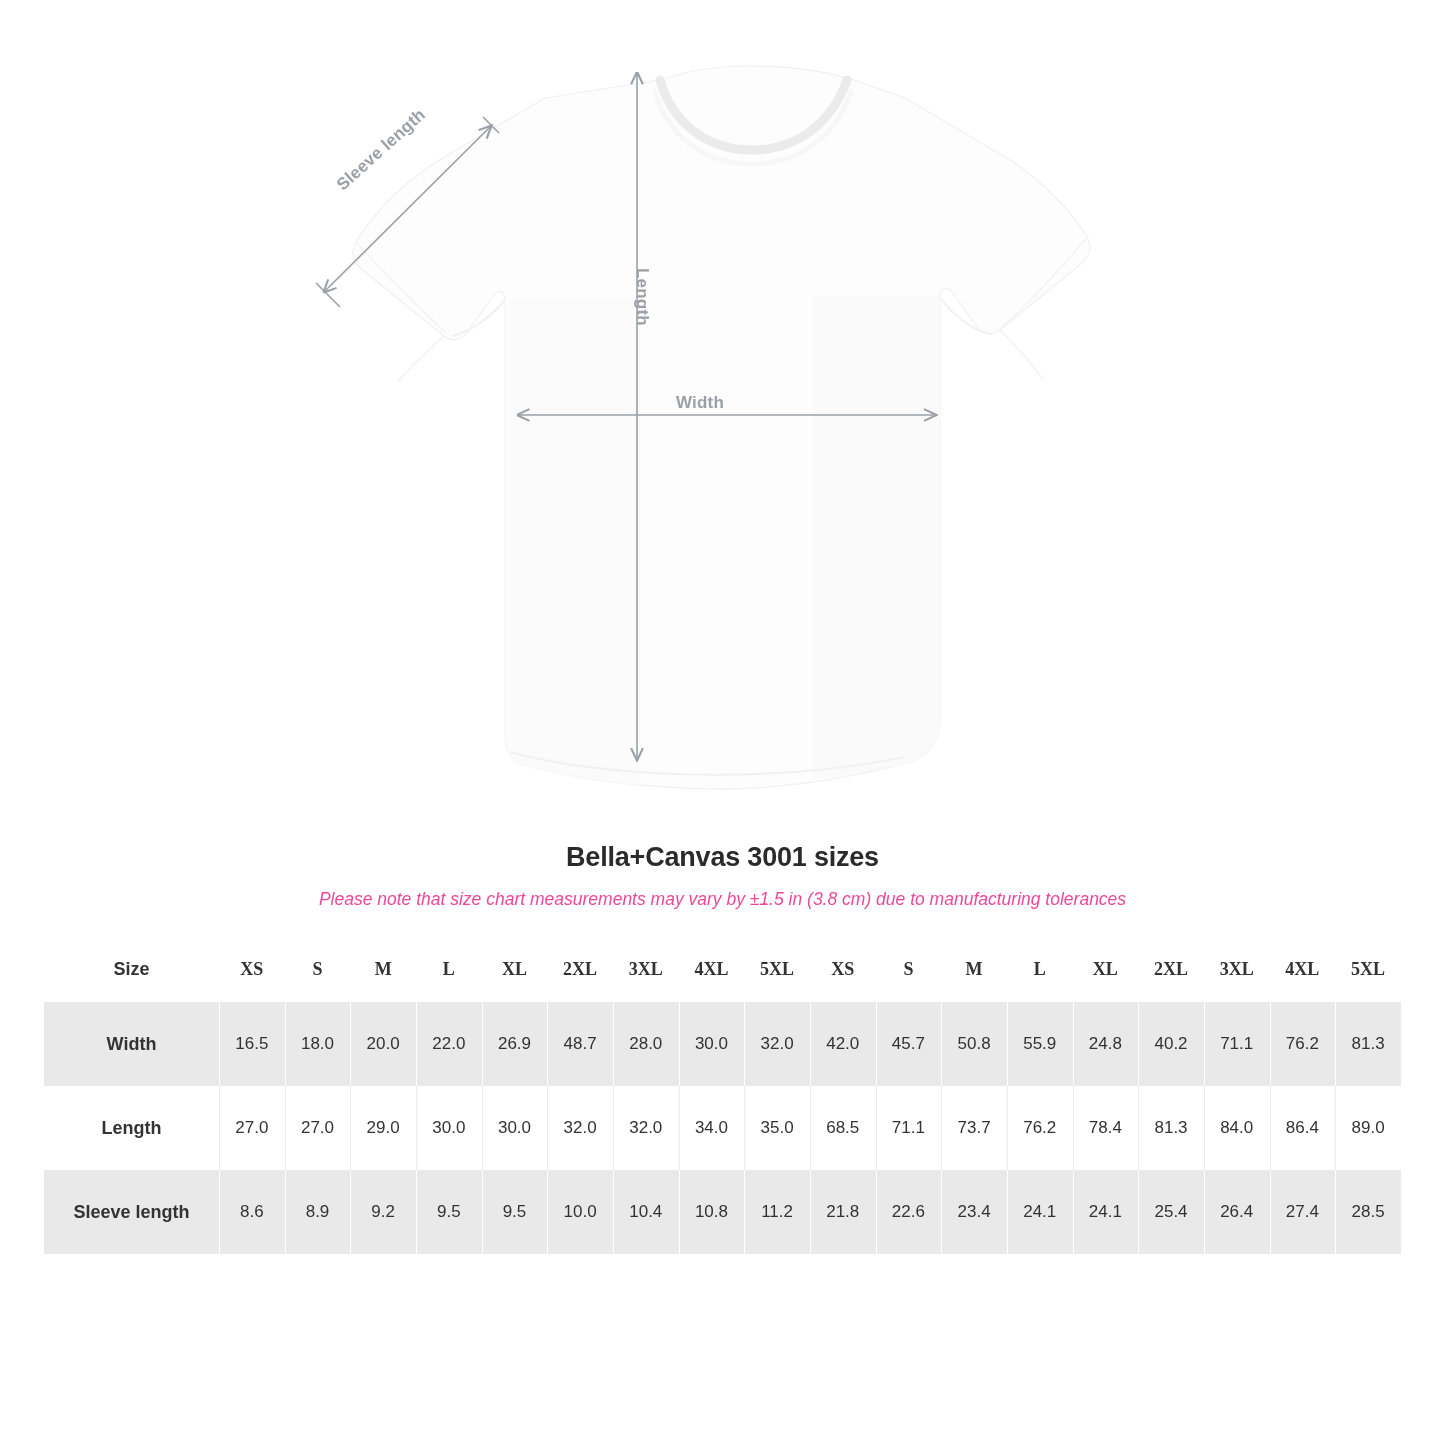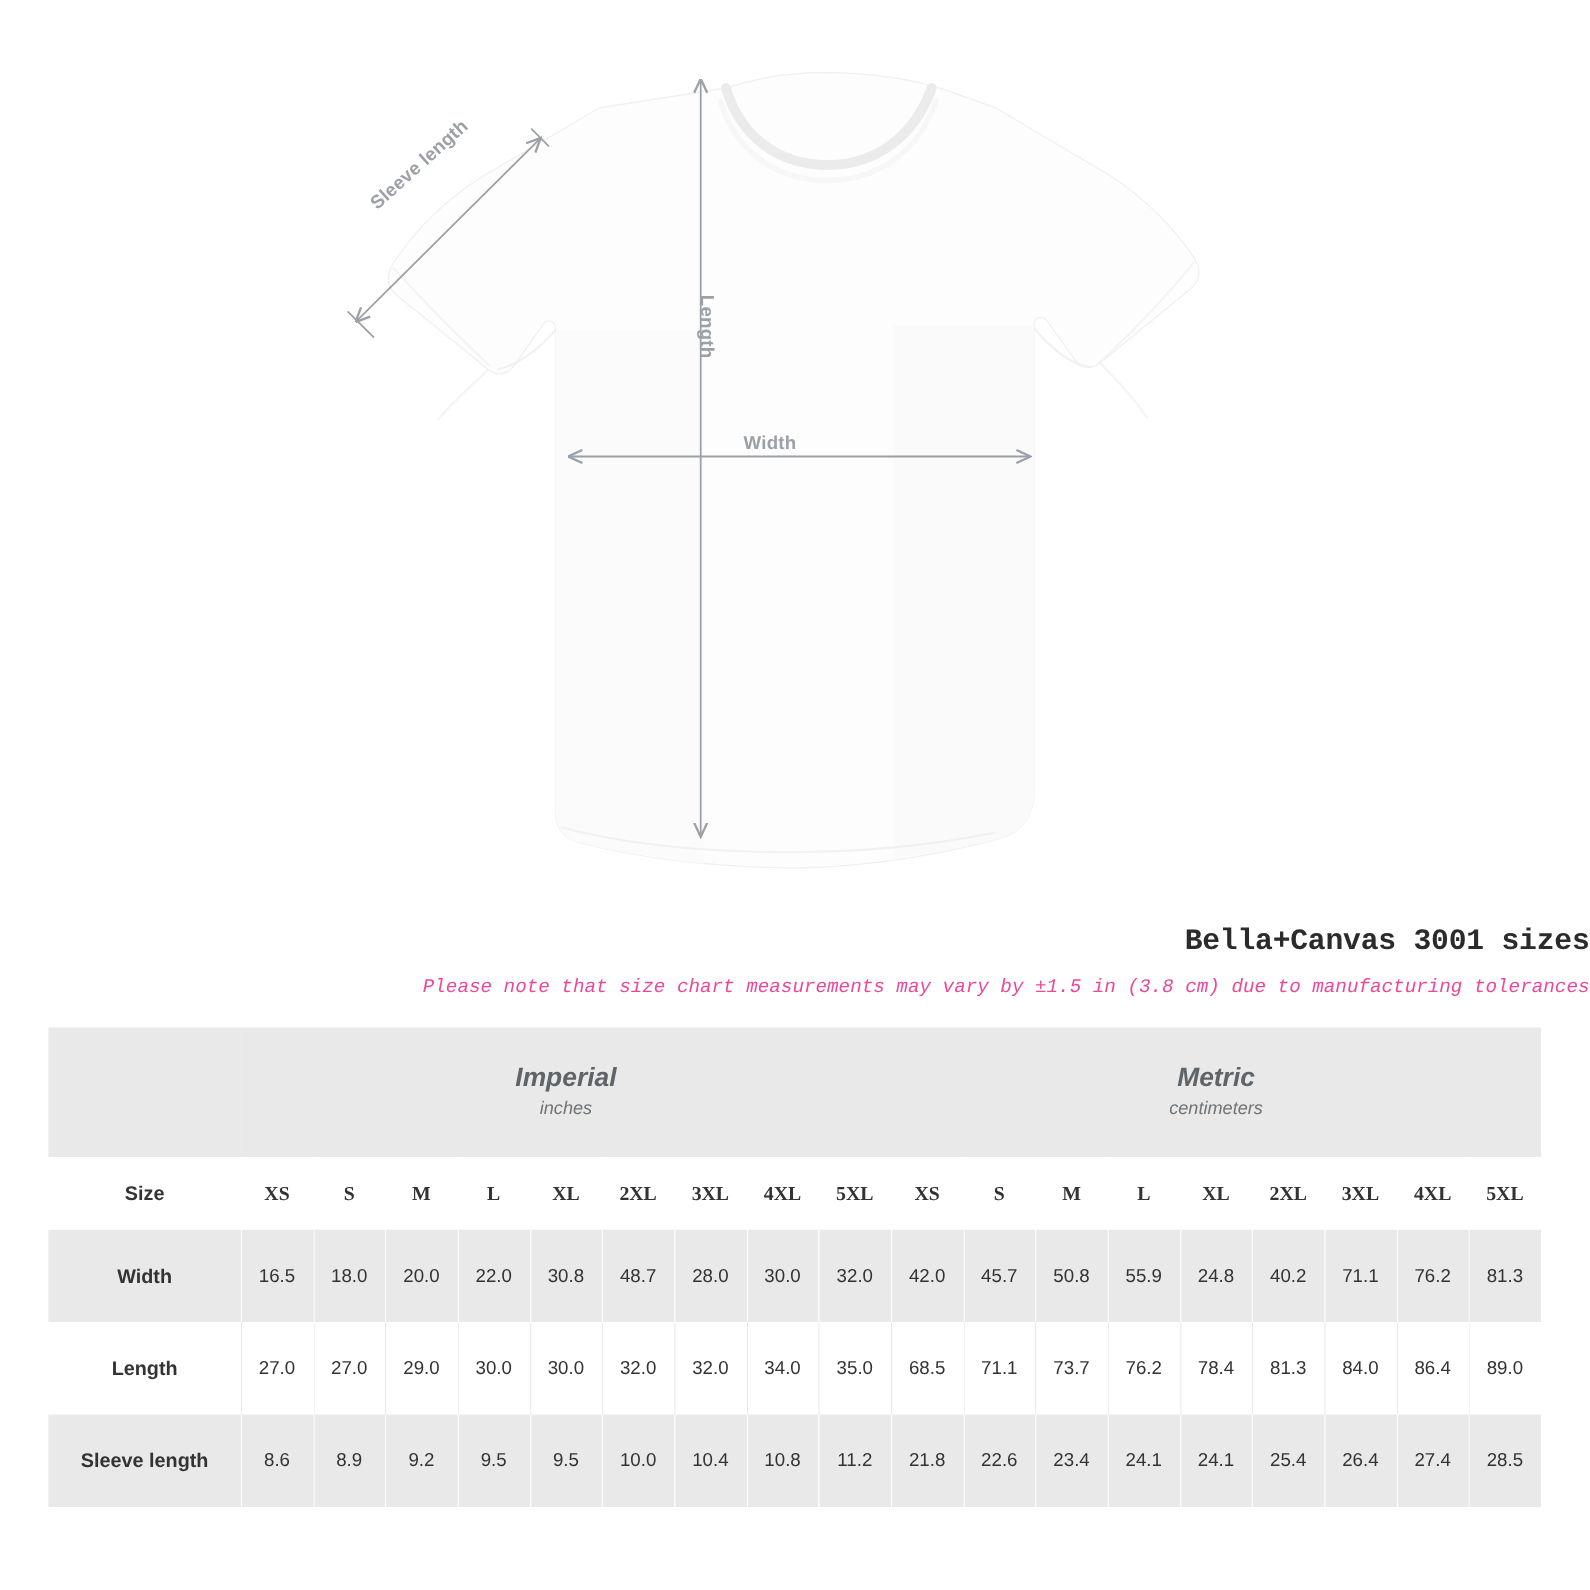--- a/index.html
+++ b/index.html
@@ -51,23 +51,22 @@
     transform: rotate(90deg);
     transform-origin: left top;
   }
   #label-width {
     left: 676px;
     top: 393px;
   }
 
   
   .title-block {
-    text-align: right;
+    text-align: center;
     margin-top: 22px;
-    font-family: Liberation Mono, monospace;
   }
   .chart-title {
     font-size: 27px;
     font-weight: bold;
     color: #2b2b2b;
     letter-spacing: -0.2px;
   }
   .chart-note {
     margin-top: 16px;
     font-size: 17.5px;
@@ -235,31 +234,20 @@
     <div class="chart-note">Please note that size chart measurements may vary by ±1.5 in (3.8 cm) due to manufacturing tolerances</div>
   </div>
 
   <div class="table-wrap">
     <table>
       <colgroup>
         <col style="width:175px">
         <col span="18" style="width:65.66px">
       </colgroup>
       <tbody>
-        <tr class="unitrow">
-          <td></td>
-          <td colspan="9">
-            <div class="unit-name">Imperial</div>
-            <div class="unit-sub">inches</div>
-          </td>
-          <td colspan="9">
-            <div class="unit-name">Metric</div>
-            <div class="unit-sub">centimeters</div>
-          </td>
-        </tr>
 
         <tr class="hdr">
           <td class="rowlabel">Size</td>
           <td class="szcell">XS</td>
           <td class="szcell">S</td>
           <td class="szcell">M</td>
           <td class="szcell">L</td>
           <td class="szcell">XL</td>
           <td class="szcell">2XL</td>
           <td class="szcell">3XL</td>
@@ -275,21 +263,21 @@
           <td class="szcell">4XL</td>
           <td class="szcell">5XL</td>
         </tr>
 
         <tr class="datarow shade">
           <td class="rowlabel">Width</td>
           <td class="szcell">16.5</td>
           <td class="szcell">18.0</td>
           <td class="szcell">20.0</td>
           <td class="szcell">22.0</td>
-          <td class="szcell">30.8</td>
+          <td class="szcell">26.9</td>
           <td class="szcell">48.7</td>
           <td class="szcell">28.0</td>
           <td class="szcell">30.0</td>
           <td class="szcell">32.0</td>
           <td class="szcell">42.0</td>
           <td class="szcell">45.7</td>
           <td class="szcell">50.8</td>
           <td class="szcell">55.9</td>
           <td class="szcell">24.8</td>
           <td class="szcell">40.2</td>

